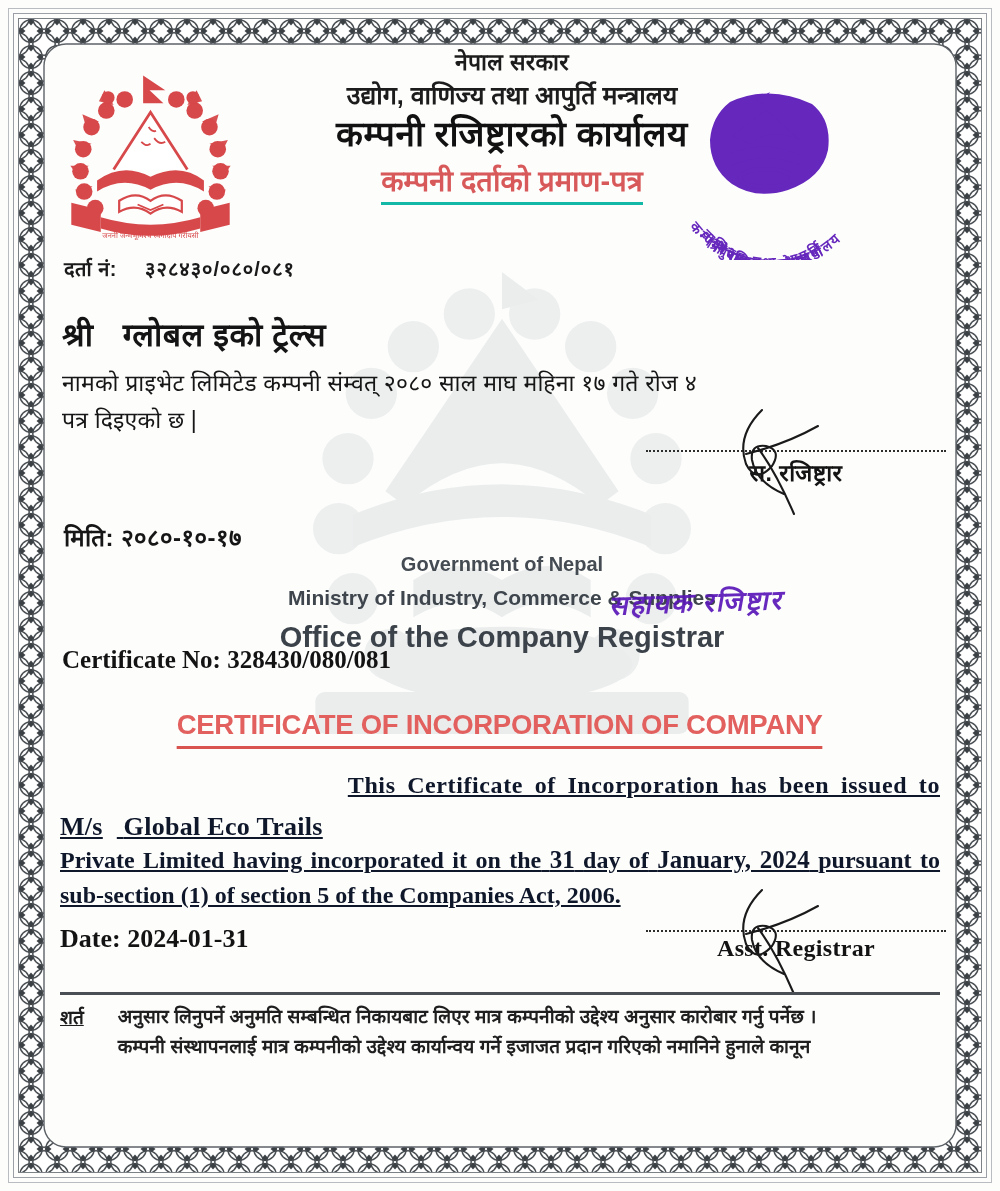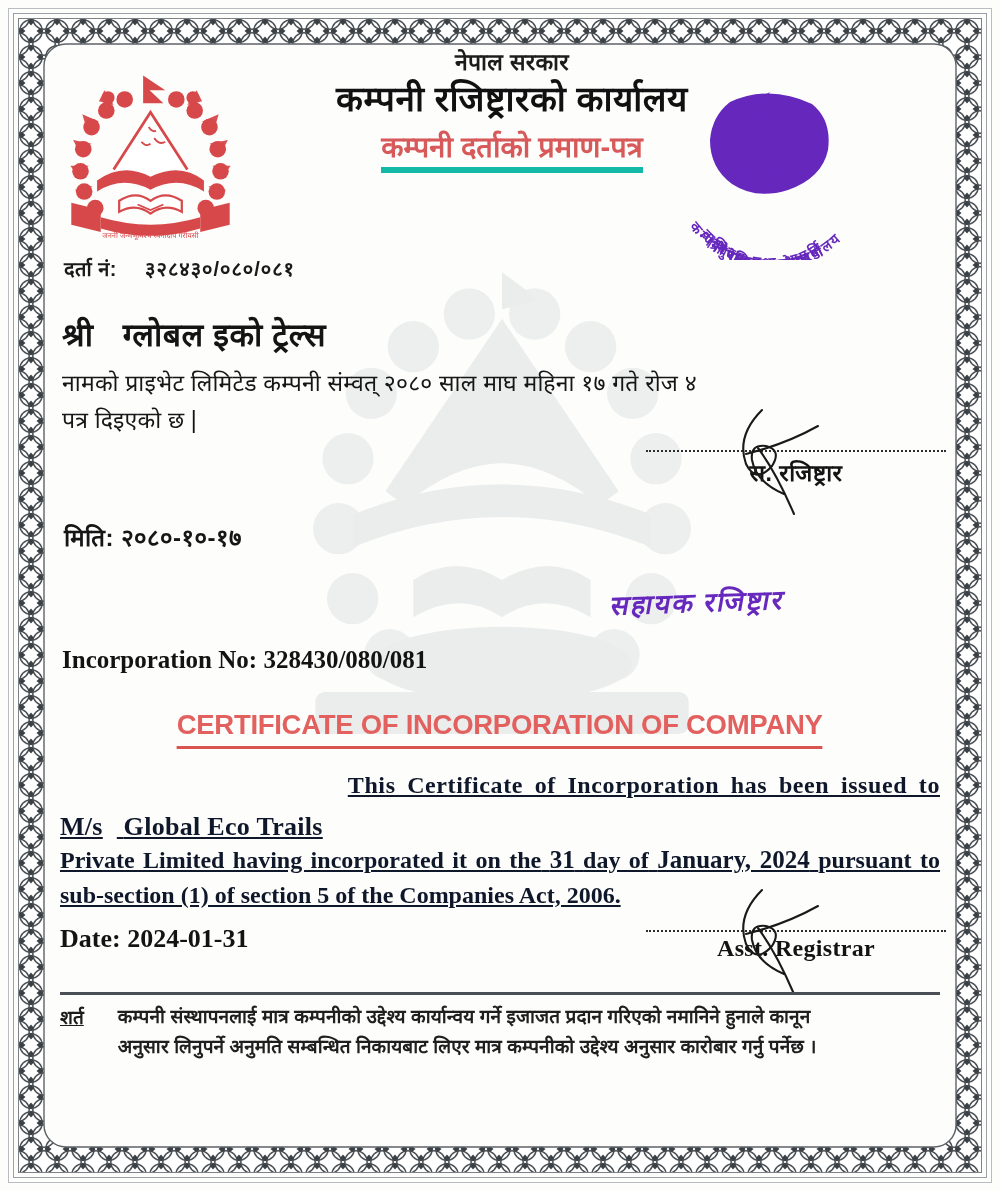--- a/index.html
+++ b/index.html
@@ -120,21 +120,21 @@
     letter-spacing: .5px;
   }
   .hdr-cert {
     display: inline-block;
     font-family: "Liberation Sans", sans-serif;
     font-size: 29px;
     font-weight: bold;
     color: #d8595a;
     margin-top: 10px;
     padding-bottom: 3px;
-    border-bottom: 6px solid #14b8a6;
+    border-bottom: 3px solid #14b8a6;
     line-height: 1.2;
   }
 
   
   .reg-np {
     position: absolute;
     left: 12px;
     top: 205px;
     font-size: 20px;
     font-weight: bold;
@@ -530,20 +530,21 @@
           <textPath href="#arc3" startOffset="12%">कम्पनी रजिस्ट्रारको कार्यालय</textPath>
         </text>
         <text font-size="13" letter-spacing="3">
           <textPath href="#arc4" startOffset="22%">त्रिपुरेश्वर, काठमाडौं</textPath>
         </text>
       </g>
     </svg>
 
     <div class="hdr">
       <div class="hdr-gov">नेपाल सरकार</div>
+      <div class="hdr-min">उद्योग, वाणिज्य तथा आपुर्ति मन्त्रालय</div>
       <div class="hdr-office">कम्पनी रजिष्ट्रारको कार्यालय</div>
       <div><span class="hdr-cert">कम्पनी दर्ताको प्रमाण-पत्र</span></div>
     </div>
 
     <div class="reg-np">
       <span>दर्ता नं:</span>
       <span class="val">३२८४३०/०८०/०८१</span>
     </div>
 
     <div class="np-body">
@@ -553,23 +554,28 @@
       </div>
       <div class="np-line">नामको प्राइभेट लिमिटेड कम्पनी संम्वत्  २०८०  साल   माघ   महिना १७ गते रोज ४</div>
       <div class="np-line">पत्र दिइएको छ |</div>
     </div>
 
     <div class="np-date">
       <span>मिति:</span>
       <span>२०८०-१०-१७</span>
     </div>
 
+    <div class="en-gov">
+      <div class="l1">Government of Nepal</div>
+      <div class="l2">Ministry of Industry, Commerce &amp; Supplies</div>
+      <div class="l3">Office of the Company Registrar</div>
+    </div>
 
     <div class="en-regno">
-      <span>Incorporation No:</span>
+      <span>Certificate No:</span>
       <span>328430/080/081</span>
     </div>
 
     <div class="sig1">
       <svg class="sig-scribble" viewBox="0 0 170 120">
         <g fill="none" stroke="#1a1a1a" stroke-width="2.1" stroke-linecap="round">
           <path d="M56 8 Q30 34 40 62 Q50 82 66 64 Q76 48 60 44 Q44 42 46 58 Q50 80 78 92"></path>
           <path d="M40 52 Q80 42 112 24"></path>
           <path d="M52 46 Q70 70 88 112"></path>
         </g>
@@ -613,19 +619,19 @@
         </g>
       </svg>
       <div class="dotline"></div>
       <div class="sig-label-en">Asst. Registrar</div>
     </div>
 
     <div class="cond-rule"></div>
     <div class="cond">
       <div class="cond-label">शर्त</div>
       <div class="cond-text">
+        <div>अनुसार लिनुपर्ने अनुमति सम्बन्धित निकायबाट लिएर मात्र कम्पनीको उद्देश्य अनुसार कारोबार गर्नु पर्नेछ ।</div>
         <div>कम्पनी संस्थापनलाई मात्र कम्पनीको उद्देश्य कार्यान्वय गर्ने इजाजत प्रदान गरिएको नमानिने हुनाले कानून</div>
-        <div>अनुसार लिनुपर्ने अनुमति सम्बन्धित निकायबाट लिएर मात्र कम्पनीको उद्देश्य अनुसार कारोबार गर्नु पर्नेछ ।</div>
       </div>
     </div>
 
   </div>
 </div>
 
 </body></html>

